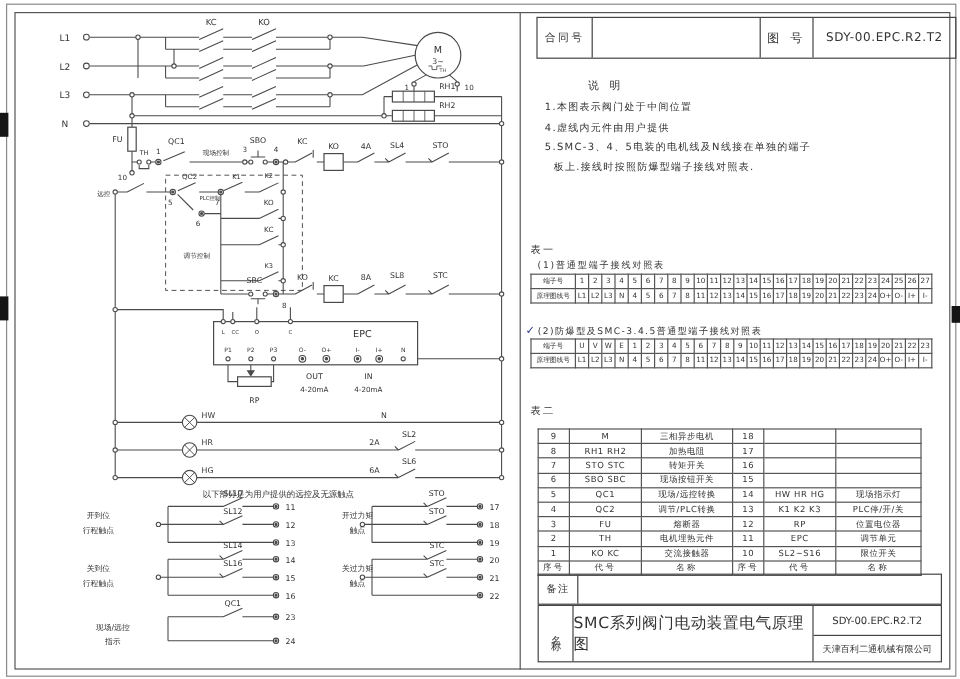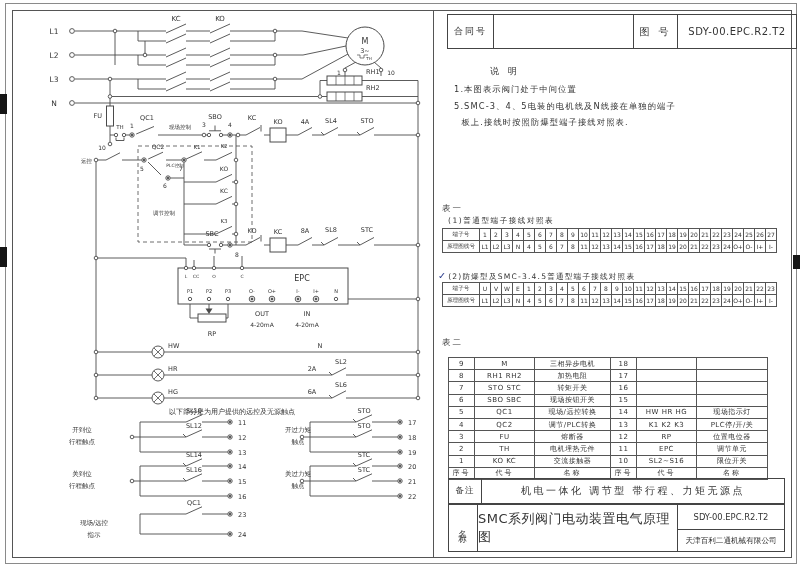--- a/index.html
+++ b/index.html
@@ -368,20 +368,21 @@
       <div class="tcell c1">合同号</div>
       <div class="tcell c2"></div>
       <div class="tcell c3">图 号</div>
       <div class="tcell c4">SDY-00.EPC.R2.T2</div>
     </div>
 
     <div class="notes">
       <div class="ntitle2">说 明</div>
       <div id="note-lines">
           <div class="nline">1.本图表示阀门处于中间位置</div>
+          <div class="nline">4.虚线内元件由用户提供</div>
           <div class="nline">5.SMC-3、4、5电装的电机线及N线接在单独的端子</div>
           <div class="nline">  板上.接线时按照防爆型端子接线对照表.</div>
         </div>
     </div>
 
     <div class="t1label lbl">表一</div>
     <div class="t1sub1">(1)普通型端子接线对照表</div>
     <div class="twrap1" id="termA">
         <table class="tt">
           <tbody>
@@ -605,21 +606,20 @@
             <td>名称</td>
             <td>序号</td>
             <td>代号</td>
             <td>名称</td>
           </tr>
         </tbody>
       </table>
 
     <div class="remark">
       <div class="rlabel">备注</div>
-      <div class="rtext">机电一体化  调节型  带行程、力矩无源点</div>
     </div>
 
     <div class="nameblk">
       <div class="nlabel">名称</div>
       <div class="ntit">SMC系列阀门电动装置电气原理图</div>
       <div class="nr">
         <div class="nr1">SDY-00.EPC.R2.T2</div>
         <div class="nr2">天津百利二通机械有限公司</div>
       </div>
     </div>

